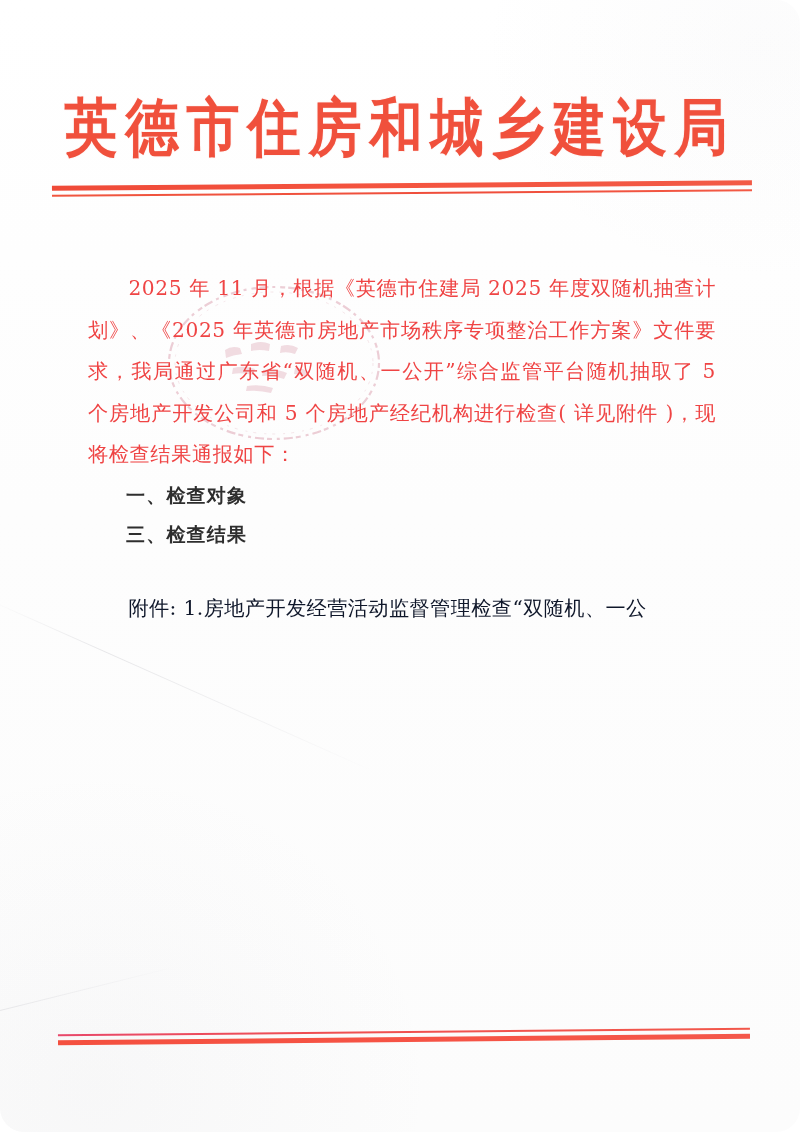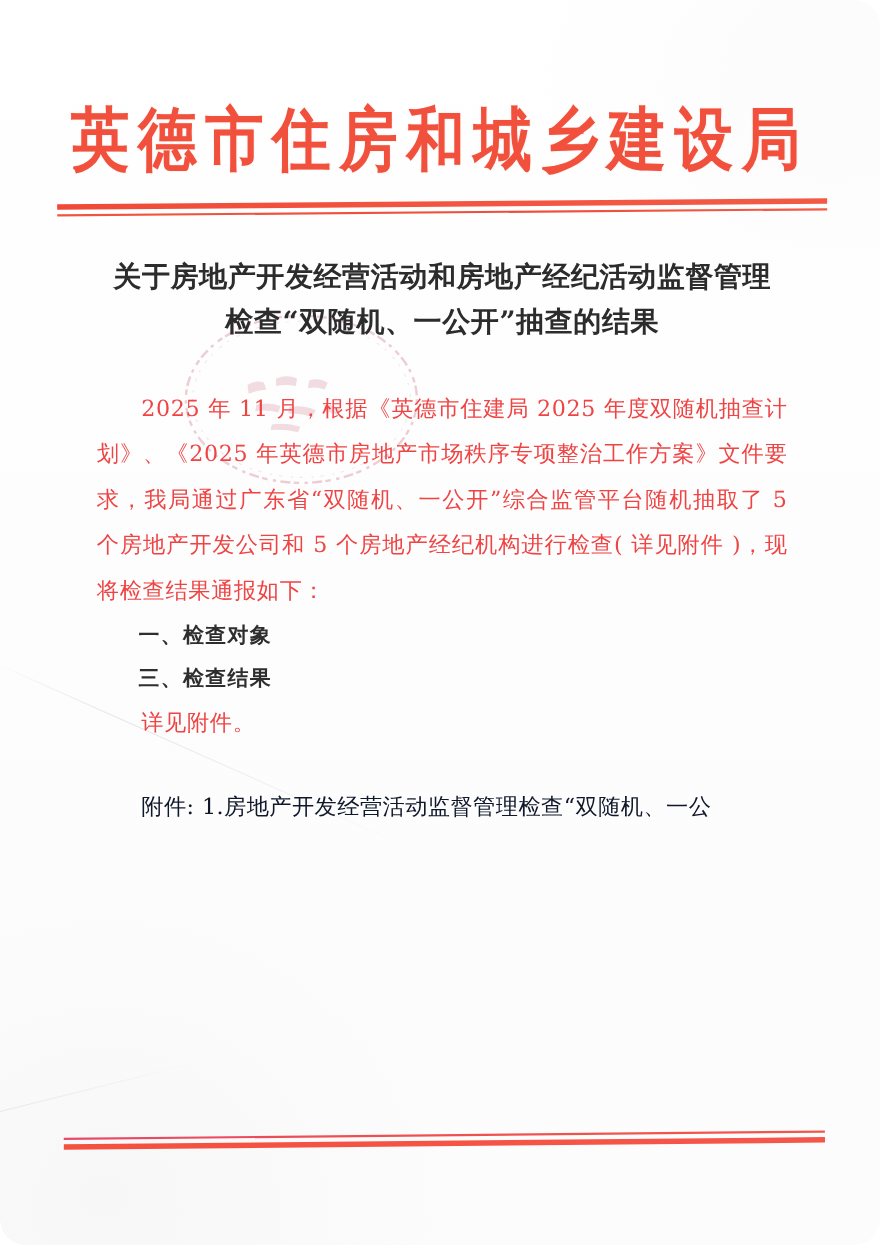--- a/index.html
+++ b/index.html
@@ -232,29 +232,27 @@
       <path d="M118 62 q9 -3 17 2 l-3 6 q-8 -3 -15 -1 z"></path>
       <path d="M70 84 q12 -3 22 1 l-2 6 q-11 -3 -21 -1 z"></path>
       <path d="M100 86 q13 -2 24 3 l-3 6 q-11 -4 -22 -3 z"></path>
       <path d="M132 84 q8 0 14 4 l-3 5 q-6 -3 -12 -3 z"></path>
       <path d="M84 102 q14 -2 26 2 l-2 5 q-13 -3 -25 -2 z"></path>
     </g>
   </svg>
 
   <div class="doc-body">
 
-    <h1 class="doc-title">关于房地产开发经营活动和房地产经纪活动监督管理检查“双随机、一公开”抽查的结果</h1>
 
     <p class="para indent first-para">2025 年 11 月，根据《英德市住建局 2025 年度双随机抽查计划》、《2025 年英德市房地产市场秩序专项整治工作方案》文件要求，我局通过广东省“双随机、一公开”综合监管平台随机抽取了 5 个房地产开发公司和 5 个房地产经纪机构进行检查( 详见附件 )，现将检查结果通报如下：</p>
 
     <h2 class="heading">一、检查对象</h2>
 
 
     <h2 class="heading">三、检查结果</h2>
-    <p class="para indent">详见附件。</p>
 
     <div class="attach-block">
       <p class="attach-line">附件: 1.房地产开发经营活动监督管理检查“双随机、一公</p>
     </div>
 
   </div>
 
   <div class="rule-wrap-bottom">
     <div class="rule-thin"></div>
     <div class="rule-thick"></div>

